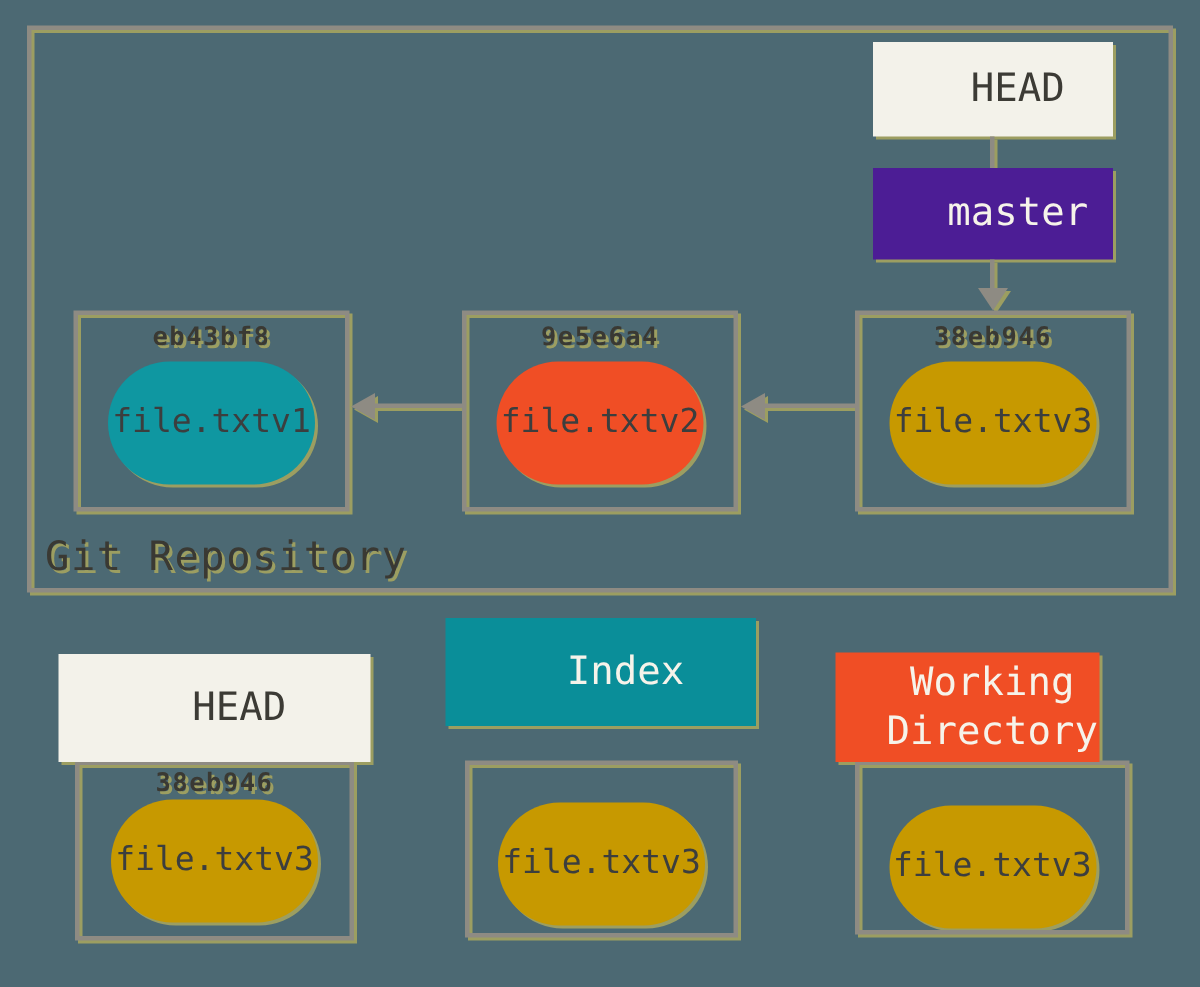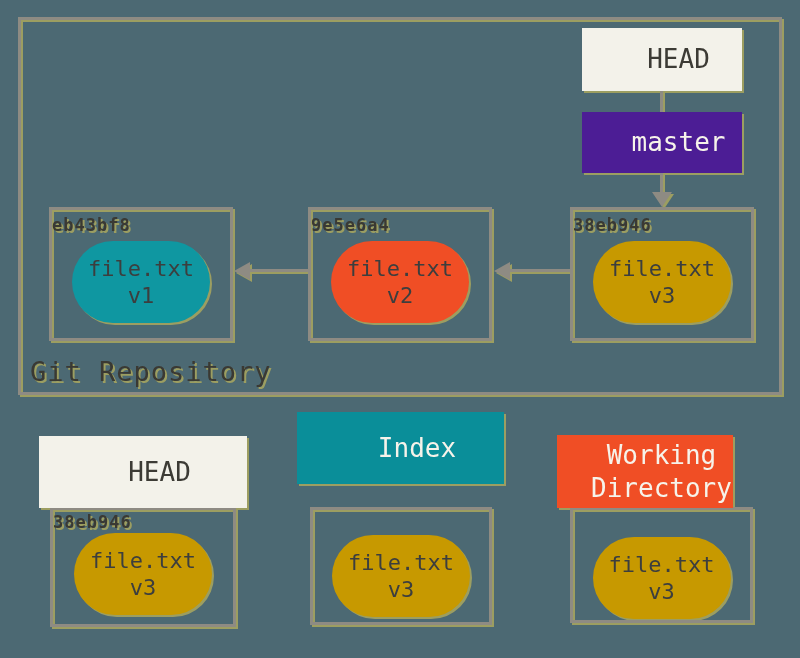--- a/index.html
+++ b/index.html
@@ -44,27 +44,27 @@
     position:absolute;width:0;height:0;
     border-left:10px solid transparent;border-right:10px solid transparent;
     border-top:15px solid #8E8B83;
   }
   #arrow-master-commit{left:652px;top:192px;}
   .commit{position:absolute;width:184px;height:134px;}
   #commit-1{left:49px;top:207px;}
   #commit-2{left:308px;top:207px;}
   #commit-3{left:570px;top:207px;}
   .hash{
-    margin-top:5px;
+    text-align:center;margin-top:5px;
     font-size:17px;font-weight:bold;color:#3A3933;letter-spacing:1px;
   }
   .blob{
     width:138px;height:82px;margin:6px auto 0 auto;
     border-radius:41px;
-    display:flex;flex-direction:column;align-items:center;justify-content:center;
+    display:flex;flex-direction:row;align-items:center;justify-content:center;
     font-size:22px;line-height:1.25;color:#3C3E3E;
   }
   .blob.teal{background:#0F97A1;}
   .blob.orange{background:#F04E25;}
   .blob.gold{background:#C79900;}
   .hline{position:absolute;height:3px;background:#8E8B83;}
   .arrow-left{
     position:absolute;width:0;height:0;
     border-top:9px solid transparent;border-bottom:9px solid transparent;
     border-right:16px solid #8E8B83;

